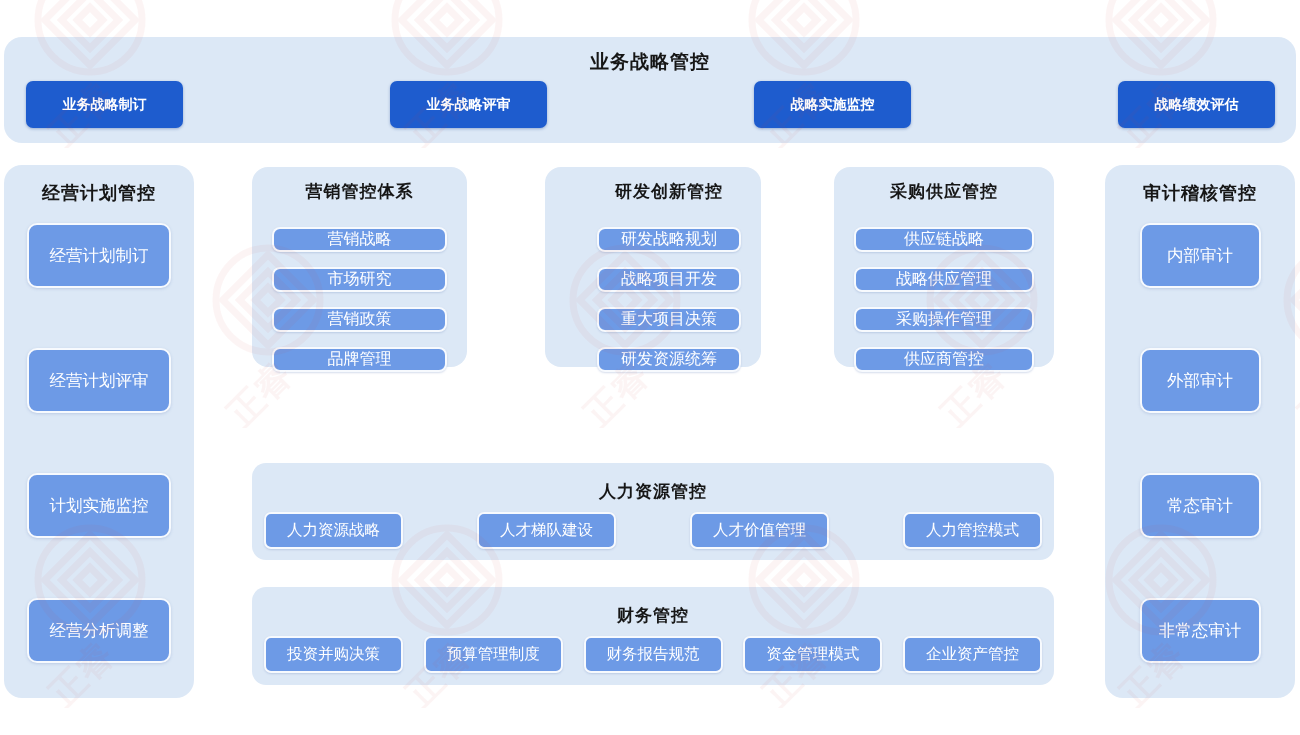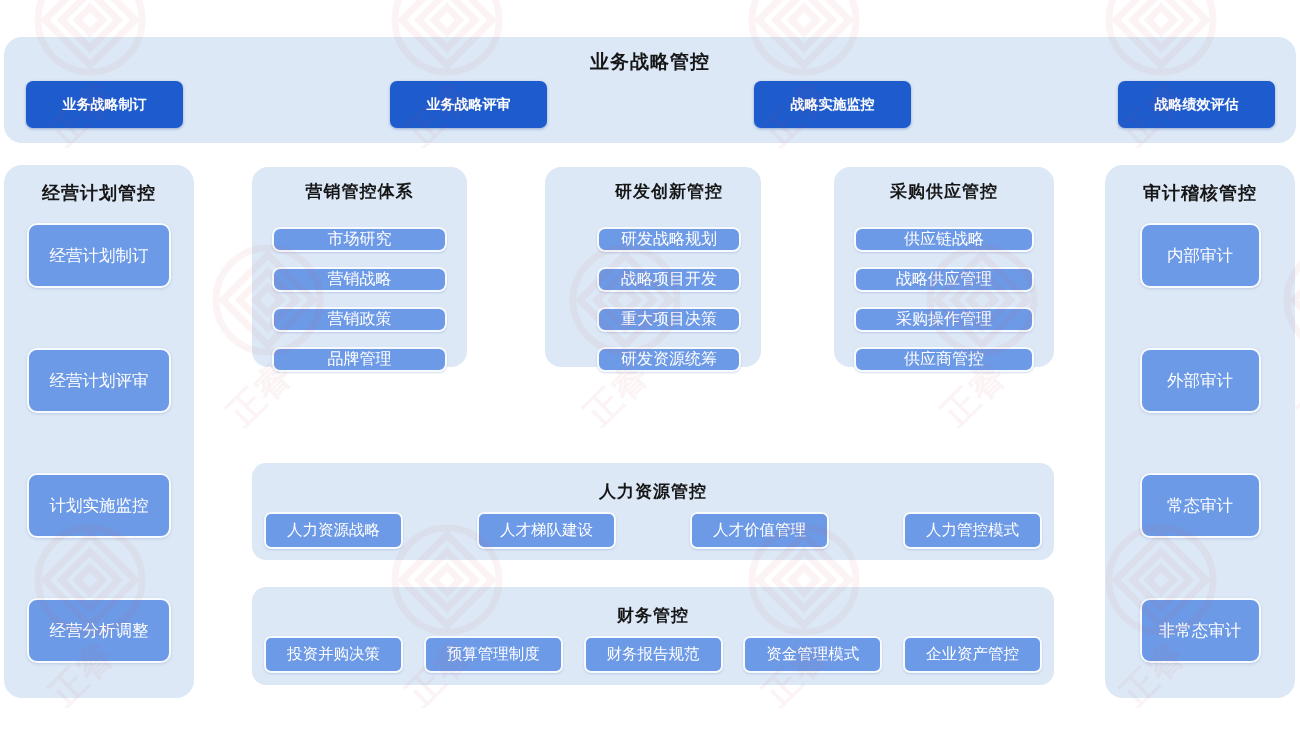--- a/index.html
+++ b/index.html
@@ -123,22 +123,22 @@
   <section class="panel side side-left">
     <h2 class="panel-title">经营计划管控</h2>
     <div class="btn btn-tall">经营计划制订</div>
     <div class="btn btn-tall">经营计划评审</div>
     <div class="btn btn-tall">计划实施监控</div>
     <div class="btn btn-tall">经营分析调整</div>
   </section>
 
   <section class="panel mid mid-0">
     <h2 class="panel-title">营销管控体系</h2>
+    <div class="btn btn-mid">营销战略</div>
     <div class="btn btn-mid">市场研究</div>
-    <div class="btn btn-mid">营销战略</div>
     <div class="btn btn-mid">营销政策</div>
     <div class="btn btn-mid">品牌管理</div>
   </section>
 
   <section class="panel mid mid-1">
     <h2 class="panel-title">研发创新管控</h2>
     <div class="btn btn-mid">研发战略规划</div>
     <div class="btn btn-mid">战略项目开发</div>
     <div class="btn btn-mid">重大项目决策</div>
     <div class="btn btn-mid">研发资源统筹</div>

